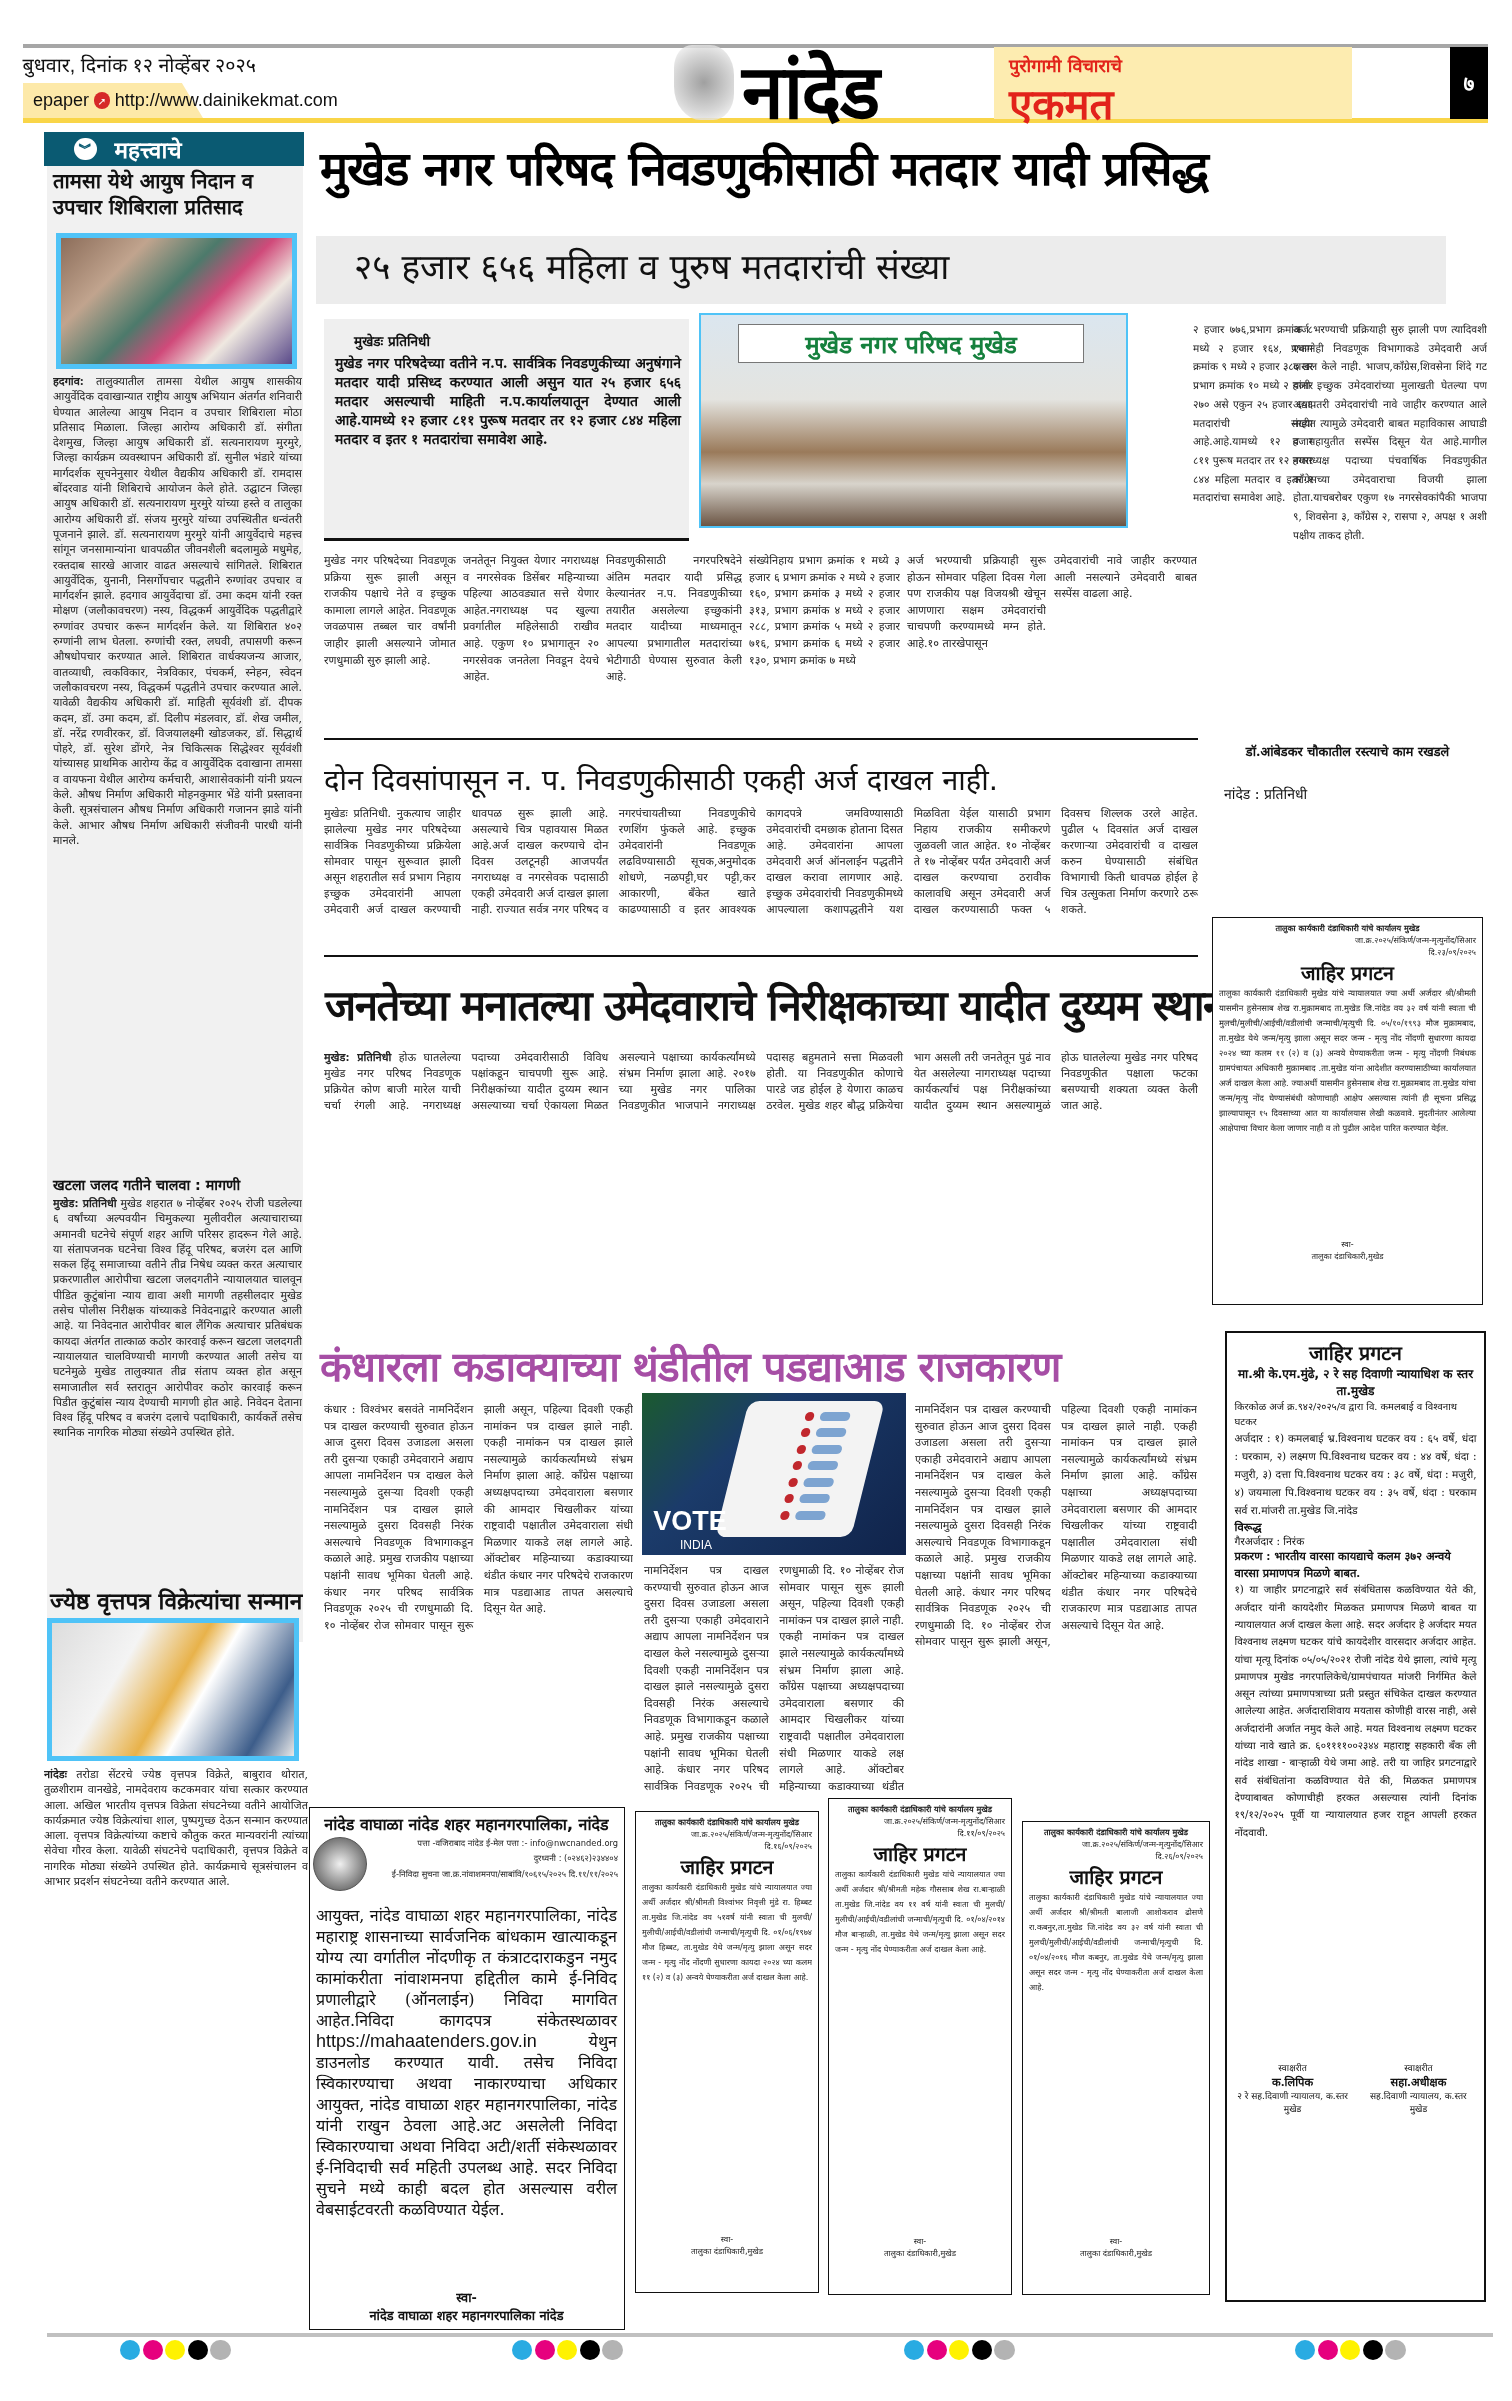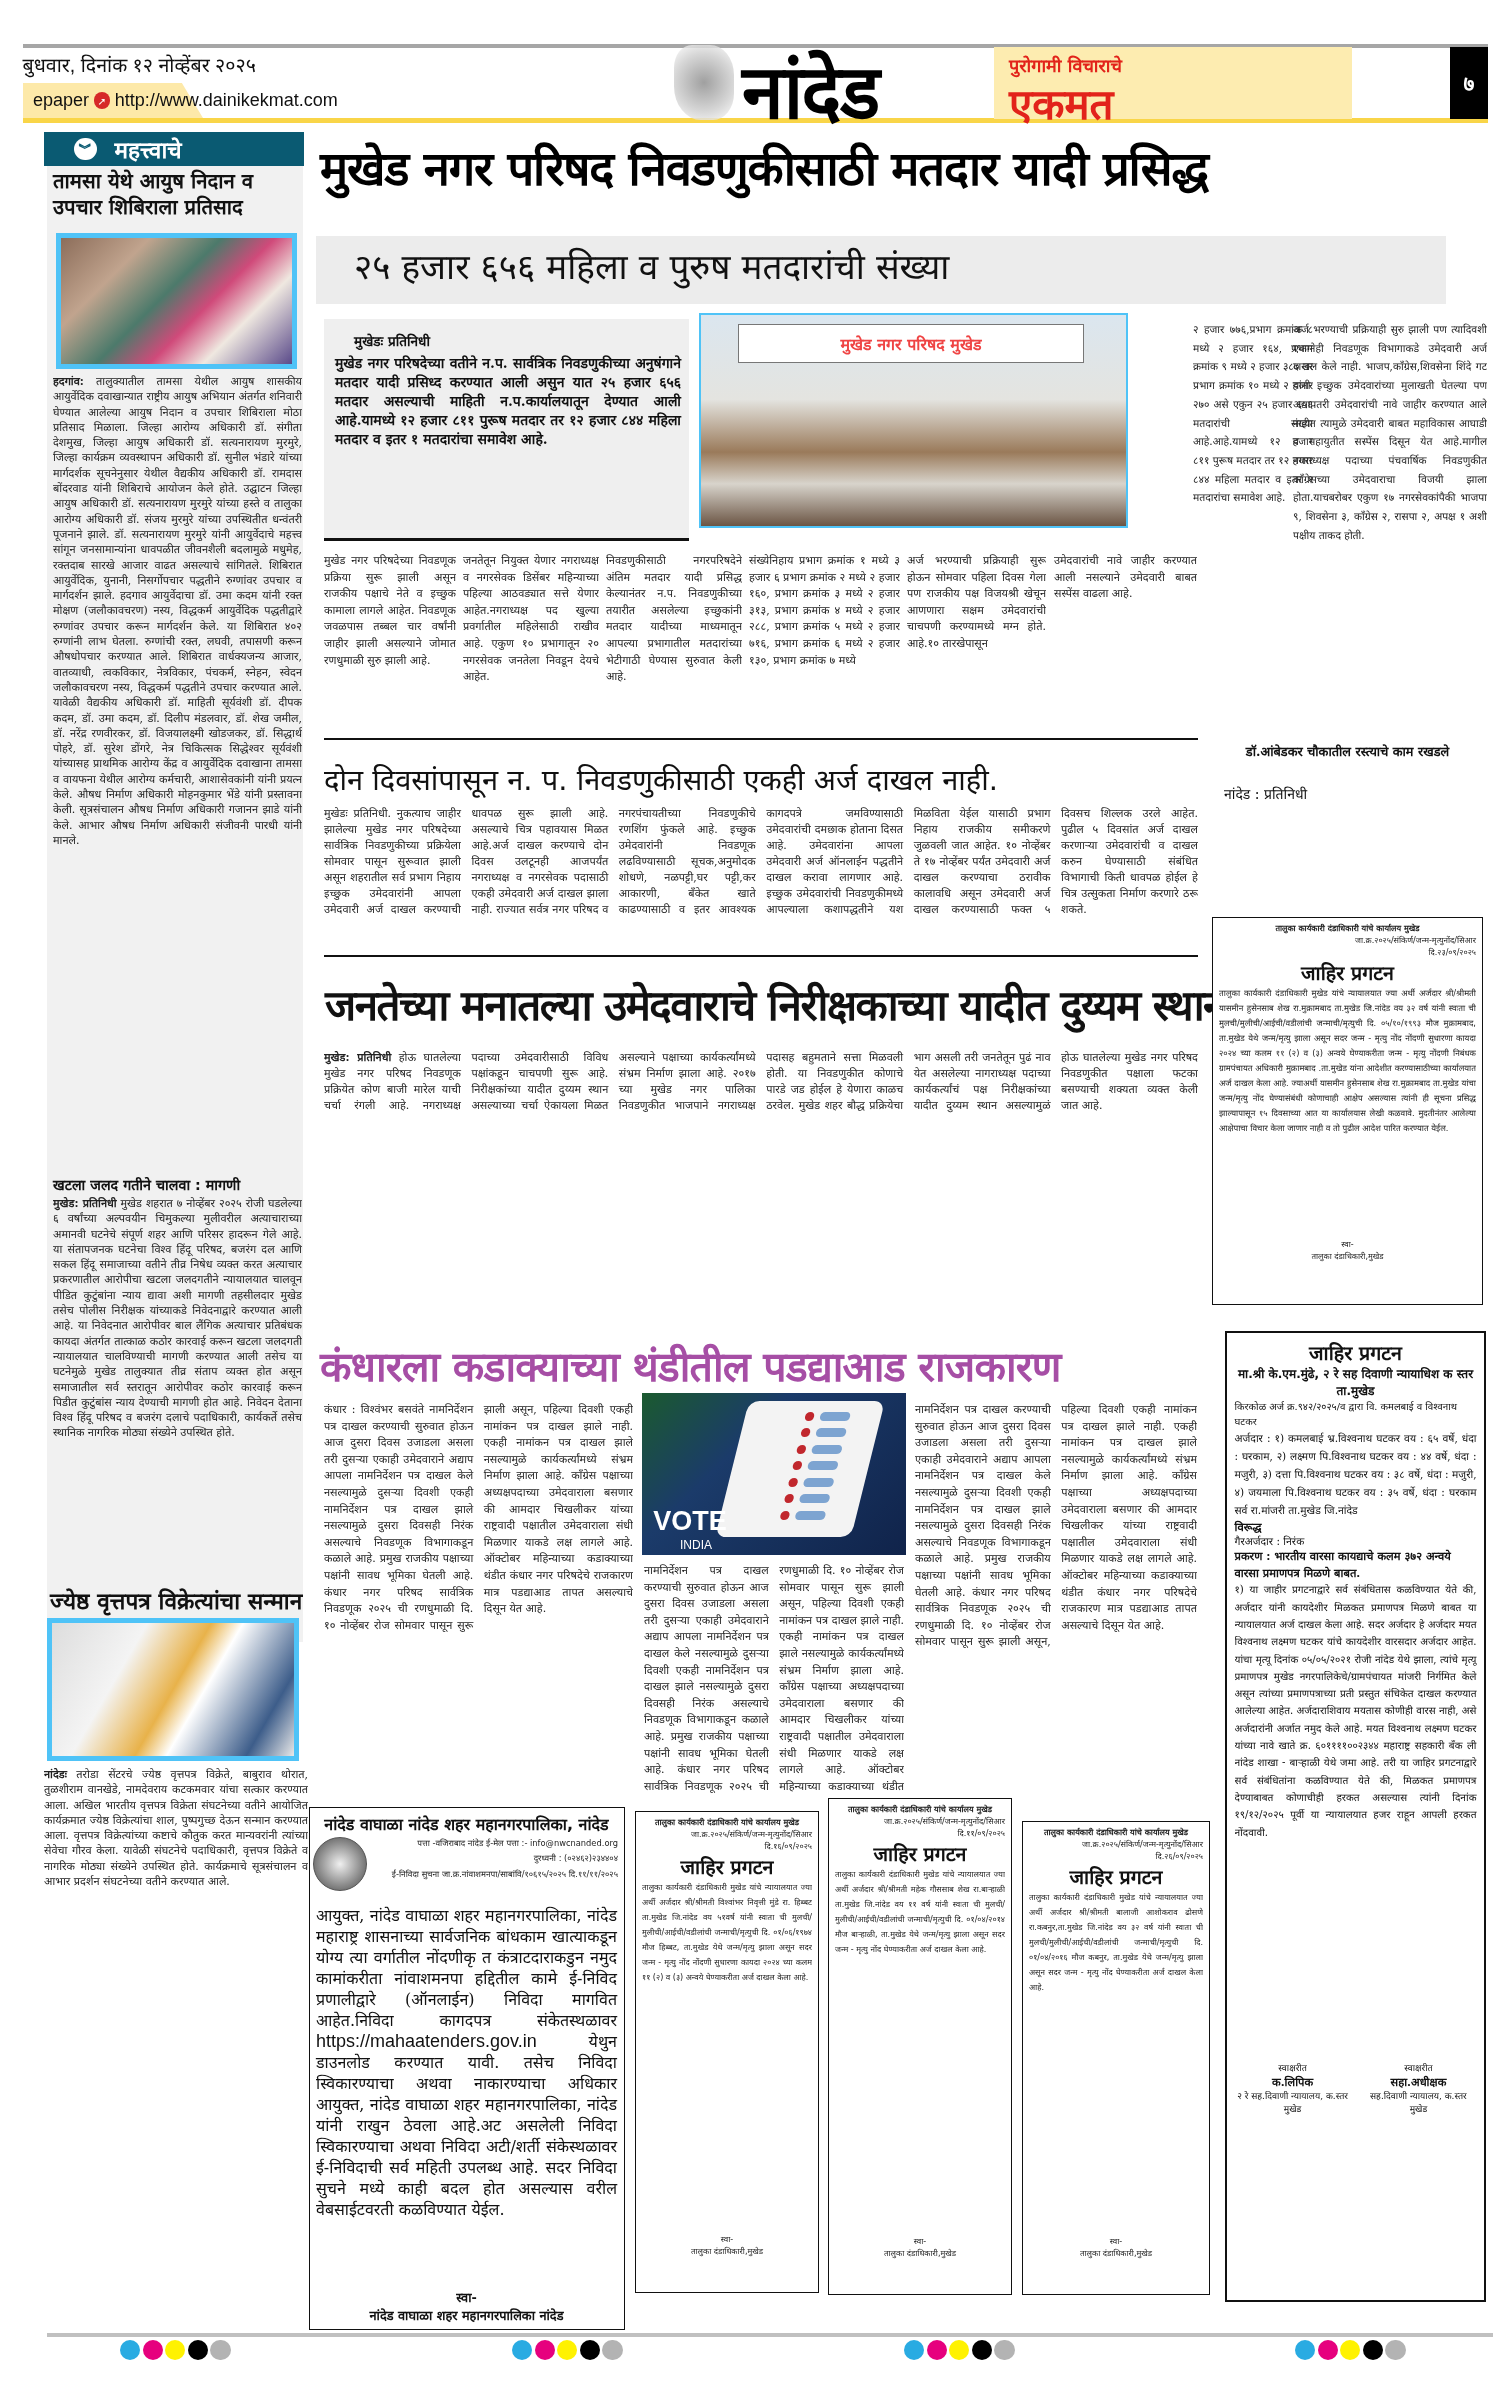--- a/index.html
+++ b/index.html
@@ -38,21 +38,21 @@
   
   .main-head { left: 320px; top: 139px; width: 1163px; font-size: 47px; font-weight: bold; letter-spacing: -1.1px; line-height: 60px; color: #000; white-space: nowrap; }
   .main-sub-bg { left: 316px; top: 236px; width: 1130px; height: 68px; background: #ececec; }
   .main-sub { left: 354px; top: 245px; width: 1069px; font-size: 35px; color: #111; line-height: 45px; white-space: nowrap; }
 
   .lede-box { left: 324px; top: 319px; width: 365px; height: 222px; background: #efefef; border-bottom: 3px solid #111; }
   .lede-byline { left: 354px; top: 331px; font-family: "DejaVu Serif", serif; font-weight: bold; font-size: 13.6px; }
   .lede-text { left: 335px; top: 354px; width: 346px; font-family: "DejaVu Serif", serif; font-weight: bold; font-size: 14px; line-height: 19px; text-align: justify; }
 
   .story-photo { left: 699px; top: 313px; width: 429px; height: 215px; background: linear-gradient(180deg, #dbe6ef 0%, #e4e4e0 40%, #9a7a5a 65%, #d8d4cc 80%, #6b5544 100%); border: 2.3px solid #4fc3f7; }
-  .story-photo-sign { left: 738px; top: 324px; width: 346px; height: 39px; background: #fff; border: 1.5px solid #777; color: #ef4444; font-size: 16px; font-weight: bold; display: flex; align-items: center; justify-content: center; }
+  .story-photo-sign { left: 738px; top: 324px; width: 346px; height: 39px; background: #fff; border: 1.5px solid #777; color: #15803d; font-size: 24px; font-weight: bold; display: flex; align-items: center; justify-content: center; }
 
   .col-narrow { font-family: "DejaVu Serif", serif; font-size: 11px; line-height: 19px; text-align: justify; color: #222; overflow: hidden; }
 
   .divider-h { background: #111; height: 2.3px; }
 
   .head2 { left: 324px; top: 761px; width: 870px; font-size: 29px; line-height: 38px; white-space: nowrap; }
   .side-box-head { left: 1212px; top: 742px; width: 271px; font-size: 12.8px; font-weight: bold; text-align: center; font-family: "DejaVu Serif", serif; }
   .side-box-text { left: 1212px; top: 779px; width: 271px; font-family: "DejaVu Serif", serif; font-size: 14px; line-height: 22px; margin-left: 12px; }
 
   .head3 { left: 325px; top: 975px; width: 874px; font-size: 42px; font-weight: bold; letter-spacing: -1.5px; white-space: nowrap; }

